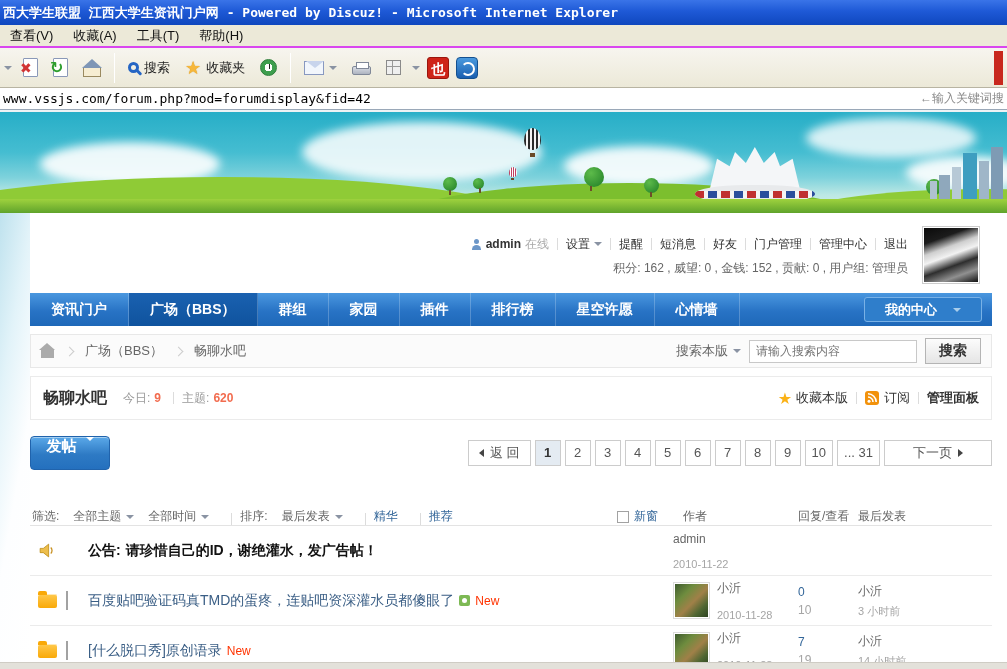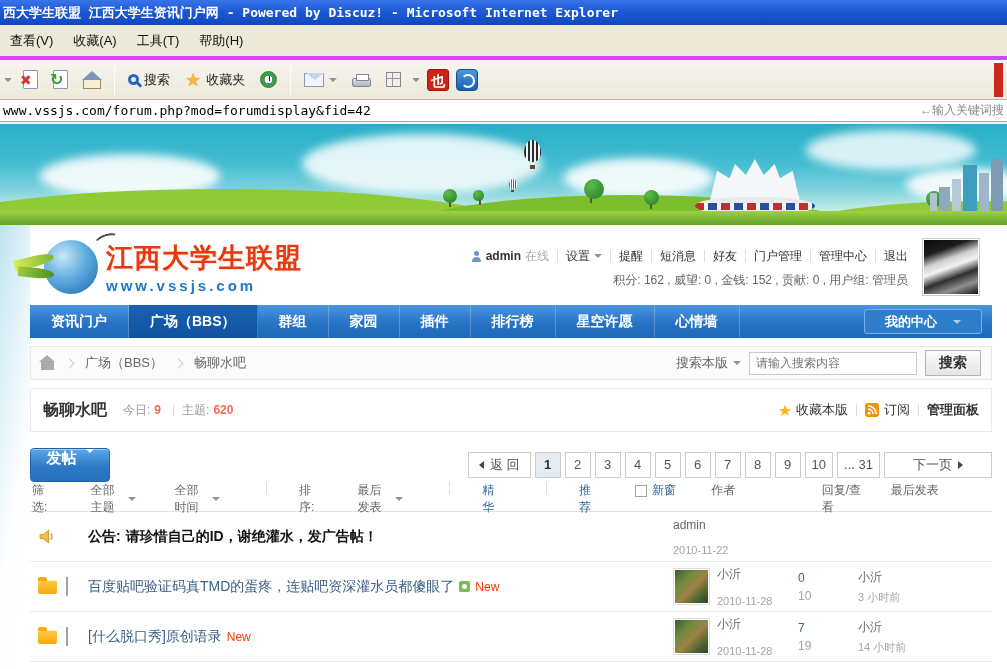--- a/index.html
+++ b/index.html
@@ -3,22 +3,22 @@
 <meta charset="utf-8">
 <style>
   * { margin:0; padding:0; box-sizing:border-box; }
   html,body { width:1007px; height:669px; overflow:hidden; background:#fff;
     font-family:"Liberation Sans", sans-serif; }
 
   
   .titlebar { height:25px; background:linear-gradient(180deg,#3A74E8 0%,#1E59D6 45%,#0F47BE 100%);
     color:#fff; font:bold 13px/25px "DejaVu Sans Mono", monospace; padding-left:3px;
     white-space:nowrap; overflow:hidden; }
-  .menubar { height:35px; background:#ECE9D8; display:flex; align-items:center;
-    font-size:13px; color:#111; border-bottom:4px solid #d946ef; }
+  .menubar { height:23px; background:#ECE9D8; display:flex; align-items:center;
+    font-size:13px; color:#111; border-bottom:2px solid #d946ef; }
   .menubar .mi { padding:0 10px; line-height:22px; }
   .toolbar { height:40px; background:linear-gradient(180deg,#F7F5EF,#ECE9D8);
     border-bottom:1px solid #B8B4A2; display:flex; align-items:center; gap:7px; padding:0 4px; }
   .tbtn { display:flex; align-items:center; gap:5px; padding:3px 4px; border-radius:3px; }
   .tlabel { font-size:13px; color:#222; }
   .tsep { width:1px; height:30px; background:#C6C2B0; border-right:1px solid #fff; margin:0 2px; }
   .doc { width:15px; height:19px; background:#fff; border:1px solid #8A98B8; border-radius:1px;
     position:relative; }
   .doc::after { position:absolute; left:-4px; top:2px; font:bold 14px/14px "DejaVu Sans", sans-serif; }
   .doc.stop::after { content:"✖"; color:#D23434; }
@@ -162,22 +162,22 @@
   .pagination { margin-left:auto; display:flex; gap:4px; align-items:center; font-size:13px; color:#555; }
   .pg { min-width:26px; height:26px; line-height:24px; border:1px solid #CCC; background:#fff;
     text-align:center; padding:0 6px; display:flex; align-items:center; justify-content:center; gap:6px; }
   .pg.active { background:#E4EBF2; font-weight:bold; color:#333; }
   .tri-l { width:0; height:0; border-top:4px solid transparent; border-bottom:4px solid transparent;
     border-right:5px solid #444; }
   .tri-r { width:0; height:0; border-top:4px solid transparent; border-bottom:4px solid transparent;
     border-left:5px solid #444; }
 
   
-  .filter-row { margin-top:0; height:30px; display:flex; align-items:flex-start; font-size:12px;
-    color:#666; border-bottom:1px solid #E3E3E3; padding:0 2px;gap:24px; }
+  .filter-row { margin-top:26px; height:30px; display:flex; align-items:flex-end; font-size:12px;
+    color:#666; border-bottom:1px solid #E3E3E3; padding:0 2px; }
   .f-item { display:flex; align-items:center; gap:5px; margin-right:14px; }
   .blue { color:#369; }
   .cb { width:12px; height:12px; border:1px solid #A2A2A2; background:#fff; }
   .h-newwin { margin-left:auto; width:56px; display:flex; gap:5px; align-items:center; }
   .h-author { width:125px; padding-left:10px; }
   .h-replies { width:60px; }
   .h-last { width:132px; }
 
   
   .thread { display:flex; align-items:center; border-bottom:1px solid #EBEBEB; height:50px; padding:0 2px; }
@@ -295,28 +295,20 @@
     <i style="right:57px;width:11px;height:30px;background:#8FA8BC"></i>
     <i style="right:70px;width:7px;height:24px;background:#AFC2D0"></i>
   </span>
   <span class="grass"></span>
 </div>
 
 <div class="page">
 <div class="wrapper">
 
   <div class="site-header">
-    <div class="logo">
-      <span class="globe"></span>
-      <span class="fuse"></span>
-      <span class="logo-text">
-        <div class="logo-cn">江西大学生联盟</div>
-        <div class="logo-url">www.vssjs.com</div>
-      </span>
-    </div>
     <div class="user-panel">
       <div class="u-row">
         <span class="u-icon"></span>
         <span class="u-name">admin</span>
         <span class="u-online">在线</span>
         <span class="vline"></span>
         <span class="u-link">
               <span>设置</span>
               <span class="tri-down"></span>
             </span>

